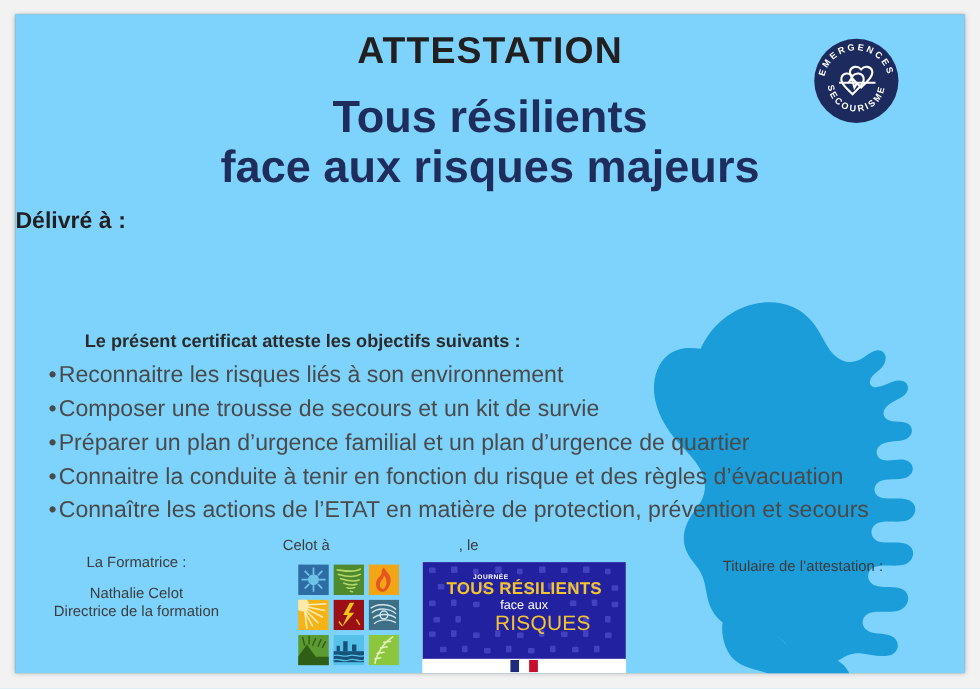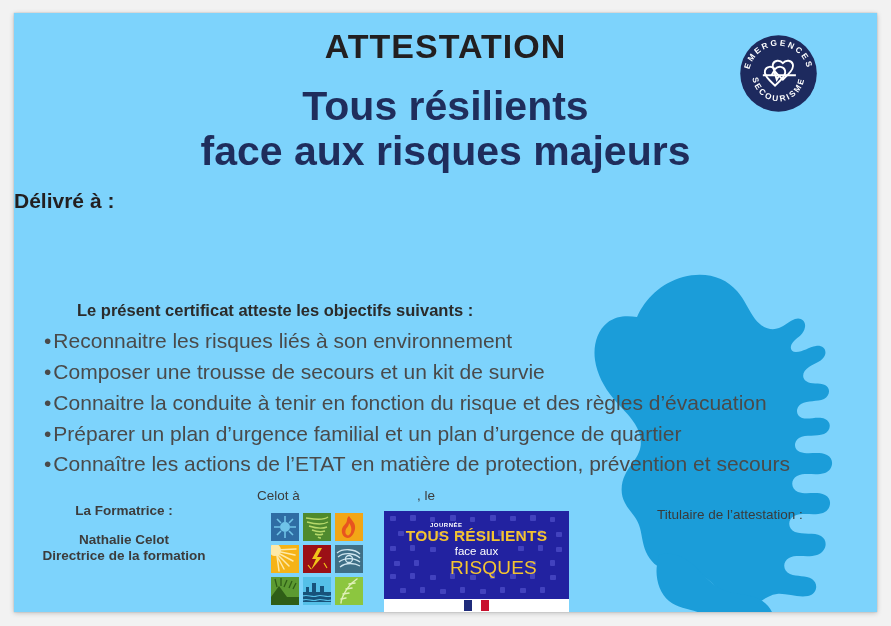--- a/index.html
+++ b/index.html
@@ -100,21 +100,20 @@
   .objective-item .bullet { padding-right: 2px; }
 
   
   #formatrice-block {
     position: absolute;
     left: 15px;
     top: 490px;
     width: 190px;
     text-align: center;
     color: #3c3c3c;
-    font-weight: bold;
   }
   #formatrice-label  { font-size: 13.5px; margin-bottom: 14px; }
   #formatrice-name   { font-size: 13.5px; margin-bottom: 1px; }
   #formatrice-role   { font-size: 13.5px; }
 
   #fait-a-label {
     position: absolute;
     left: 243px;
     top: 475px;
     font-size: 13.5px;
@@ -338,24 +337,24 @@
 
   <div id="objectives-block">
     <div id="objectives-heading">Le présent certificat atteste les objectifs suivants :</div>
     <div class="objective-item">
       <span class="bullet">•</span><span>Reconnaitre les risques liés à son environnement</span>
     </div>
     <div class="objective-item">
       <span class="bullet">•</span><span>Composer une trousse de secours et un kit de survie</span>
     </div>
     <div class="objective-item">
+      <span class="bullet">•</span><span>Préparer un plan d’urgence familial et un plan d’urgence de quartier</span>
+    </div>
+    <div class="objective-item">
       <span class="bullet">•</span><span>Connaitre la conduite à tenir en fonction du risque et des règles d’évacuation</span>
-    </div>
-    <div class="objective-item">
-      <span class="bullet">•</span><span>Préparer un plan d’urgence familial et un plan d’urgence de quartier</span>
     </div>
     <div class="objective-item">
       <span class="bullet">•</span><span>Connaître les actions de l’ETAT en matière de protection, prévention et secours</span>
     </div>
   </div>
 
   <div id="formatrice-block">
     <div id="formatrice-label">La Formatrice :</div>
     <div id="formatrice-name">Nathalie Celot</div>
     <div id="formatrice-role">Directrice de la formation</div>

